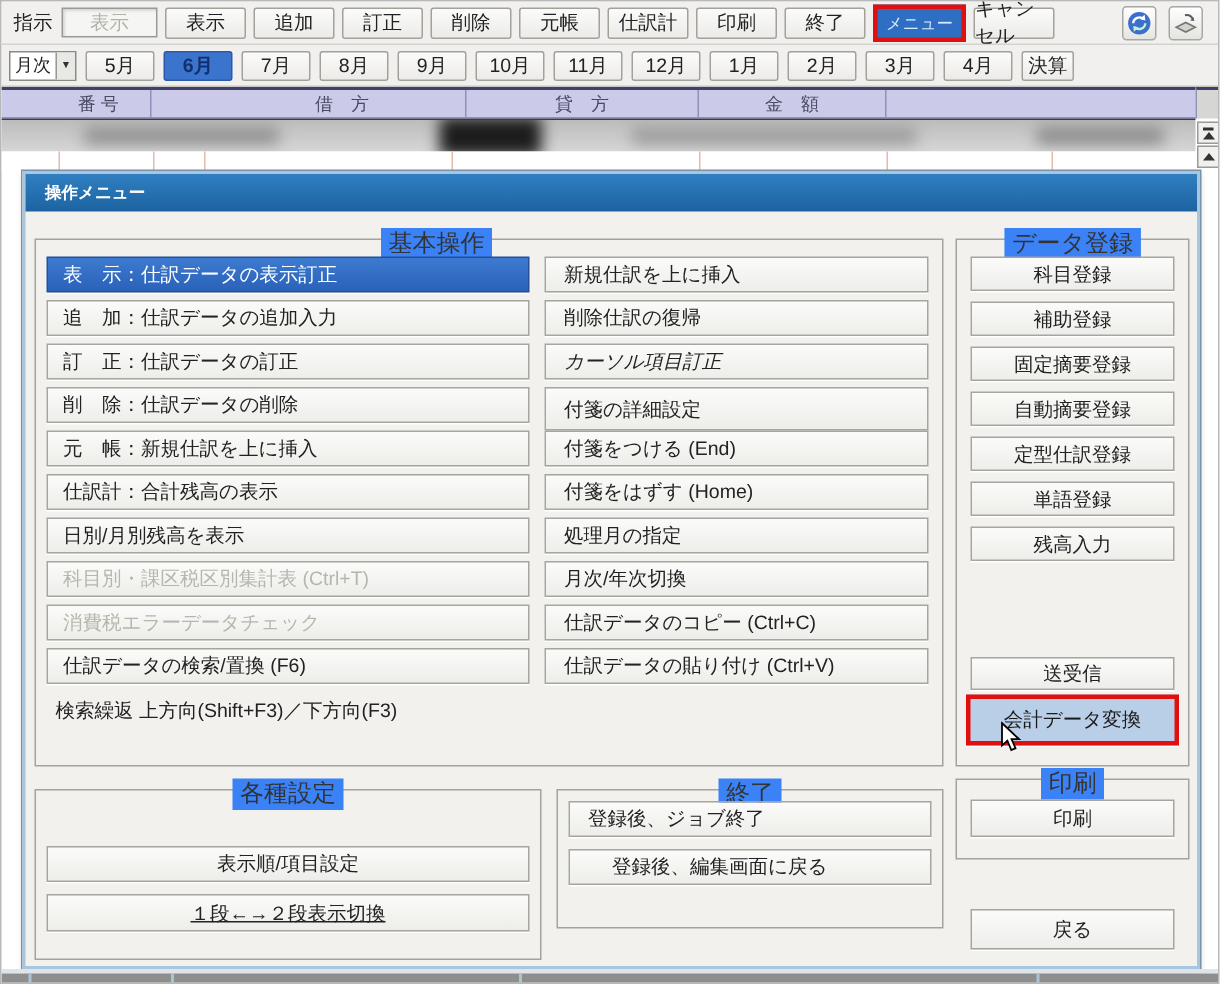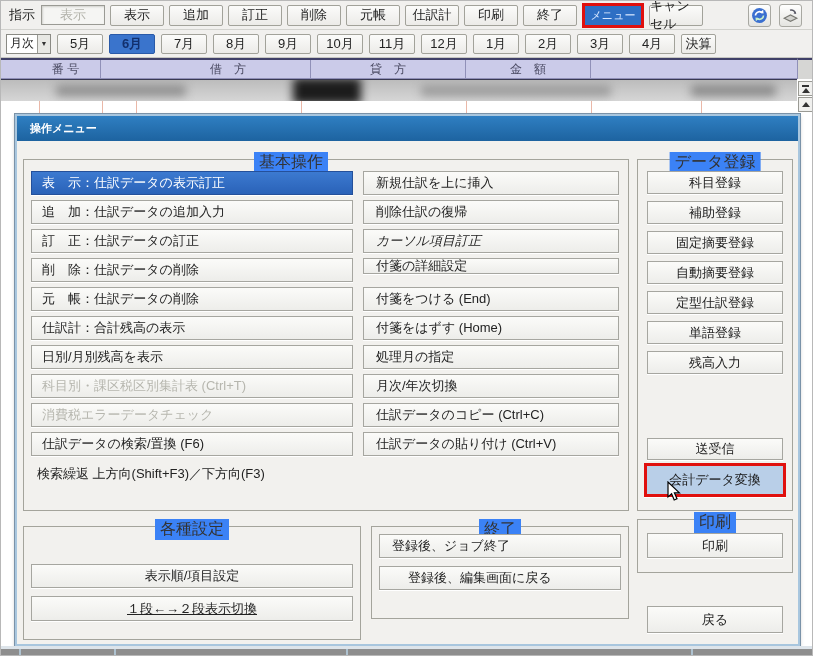--- a/index.html
+++ b/index.html
@@ -243,32 +243,32 @@
     </div>
 
     <div class="fieldset" style="left:6px; top:43px; width:606px; height:352px;">
       <span class="legend" style="left:230px;">基本操作</span>
     </div>
 
     <div class="p-btn txl sel" style="left:14px; top:55px;  width:322px; height:24px;">表　示：仕訳データの表示訂正</div>
     <div class="p-btn txl" style="left:14px; top:84px;  width:322px; height:24px;text-align:right;">追　加：仕訳データの追加入力</div>
     <div class="p-btn txl" style="left:14px; top:113px; width:322px; height:24px;">訂　正：仕訳データの訂正</div>
     <div class="p-btn txl" style="left:14px; top:142px; width:322px; height:24px;">削　除：仕訳データの削除</div>
-    <div class="p-btn txl" style="left:14px; top:171px; width:322px; height:24px;">元　帳：仕訳データの削除</div>
+    <div class="p-btn txl" style="left:14px; top:171px; width:322px; height:24px;">元　帳：新規仕訳を上に挿入</div>
     <div class="p-btn txl" style="left:14px; top:200px; width:322px; height:24px;">仕訳計：合計残高の表示</div>
     <div class="p-btn txl" style="left:14px; top:229px; width:322px; height:24px;">日別/月別残高を表示</div>
     <div class="p-btn txl dis" style="left:14px; top:258px; width:322px; height:24px;">科目別・課区税区別集計表 (Ctrl+T)</div>
     <div class="p-btn txl dis" style="left:14px; top:287px; width:322px; height:24px;">消費税エラーデータチェック</div>
     <div class="p-btn txl" style="left:14px; top:316px; width:322px; height:24px;">仕訳データの検索/置換 (F6)</div>
     <div class="note" style="left:20px; top:349px;">検索繰返 上方向(Shift+F3)／下方向(F3)</div>
 
     <div class="p-btn txm" style="left:346px; top:55px;  width:256px; height:24px;">新規仕訳を上に挿入</div>
     <div class="p-btn txm" style="left:346px; top:84px;  width:256px; height:24px;">削除仕訳の復帰</div>
     <div class="p-btn txm" style="left:346px; top:113px; width:256px; height:24px;font-style:italic;">カーソル項目訂正</div>
-    <div class="p-btn txm" style="left:346px; top:142px; width:256px; height:16px;">付箋の詳細設定</div>
+    <div class="p-btn txm" style="left:346px; top:142px; width:256px; height:29px;">付箋の詳細設定</div>
     <div class="p-btn txm" style="left:346px; top:171px; width:256px; height:24px;">付箋をつける (End)</div>
     <div class="p-btn txm" style="left:346px; top:200px; width:256px; height:24px;">付箋をはずす (Home)</div>
     <div class="p-btn txm" style="left:346px; top:229px; width:256px; height:24px;">処理月の指定</div>
     <div class="p-btn txm" style="left:346px; top:258px; width:256px; height:24px;">月次/年次切換</div>
     <div class="p-btn txm" style="left:346px; top:287px; width:256px; height:24px;">仕訳データのコピー (Ctrl+C)</div>
     <div class="p-btn txm" style="left:346px; top:316px; width:256px; height:24px;">仕訳データの貼り付け (Ctrl+V)</div>
 
     <div class="fieldset" style="left:620px; top:43px; width:156px; height:352px;">
       <span class="legend" style="left:50%; transform:translateX(-50%);">データ登録</span>
     </div>

